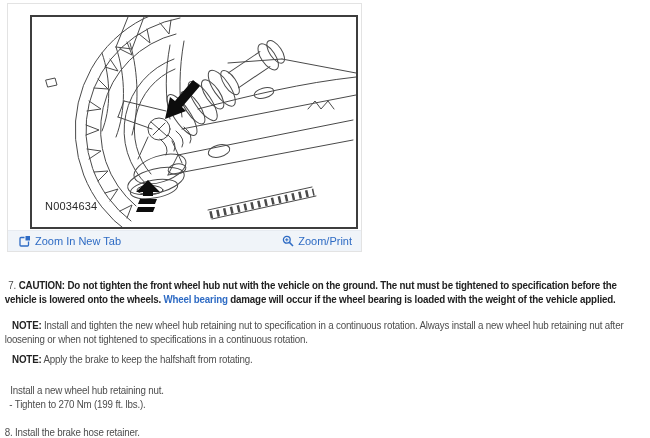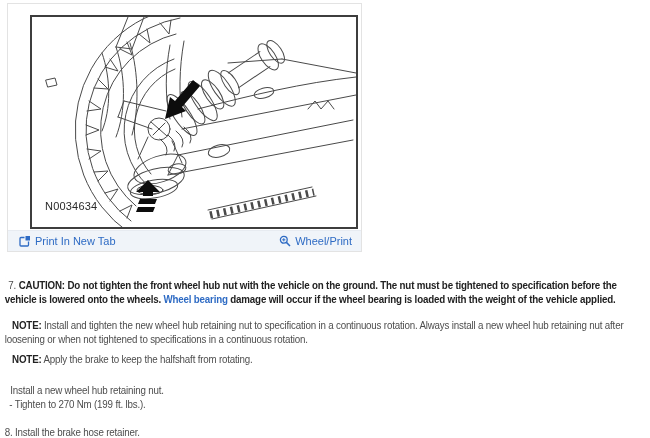--- a/index.html
+++ b/index.html
@@ -135,30 +135,30 @@
 
       <text class="figlabel" x="13" y="193">N0034634</text>
     </svg>
   </div>
   <div class="figure-footer">
     <a class="flink">
       <svg width="12" height="12" viewBox="0 0 12 12">
         <rect x="1" y="2.5" width="8.5" height="8.5" rx="1" fill="none" stroke="#2e6bc4" stroke-width="1.3"></rect>
         <rect x="6" y="0.5" width="5.5" height="5.5" fill="#2e6bc4" stroke="#f0f4f9" stroke-width="1"></rect>
       </svg>
-      <span>Print In New Tab</span>
+      <span>Zoom In New Tab</span>
     </a>
     <a class="flink">
       <svg width="12" height="12" viewBox="0 0 12 12">
         <circle cx="4.8" cy="4.8" r="3.4" fill="none" stroke="#2e6bc4" stroke-width="1.3"></circle>
         <line x1="3.2" y1="4.8" x2="6.4" y2="4.8" stroke="#2e6bc4" stroke-width="1"></line>
         <line x1="4.8" y1="3.2" x2="4.8" y2="6.4" stroke="#2e6bc4" stroke-width="1"></line>
         <line x1="7.4" y1="7.4" x2="11" y2="11" stroke="#2e6bc4" stroke-width="1.5"></line>
       </svg>
-      <span>Wheel/Print</span>
+      <span>Zoom/Print</span>
     </a>
   </div>
 </div>
 
 <div class="content">
   <p class="para caution" style="top:2px;"><span class="num">7.</span> <span>CAUTION:</span> <span>Do not tighten the front wheel hub nut with the vehicle on the ground. The nut must be tightened to specification before the vehicle is lowered onto the wheels.</span> <a class="link">Wheel bearing</a> <span>damage will occur if the wheel bearing is loaded with the weight of the vehicle applied.</span></p>
 
   <p class="para note" style="top:42px;"><span class="bold-label">NOTE:</span> <span>Install and tighten the new wheel hub retaining nut to specification in a continuous rotation. Always install a new wheel hub retaining nut after loosening or when not tightened to specifications in a continuous rotation.</span></p>
 
   <p class="para note" style="top:76px;"><span class="bold-label">NOTE:</span> <span>Apply the brake to keep the halfshaft from rotating.</span></p>

